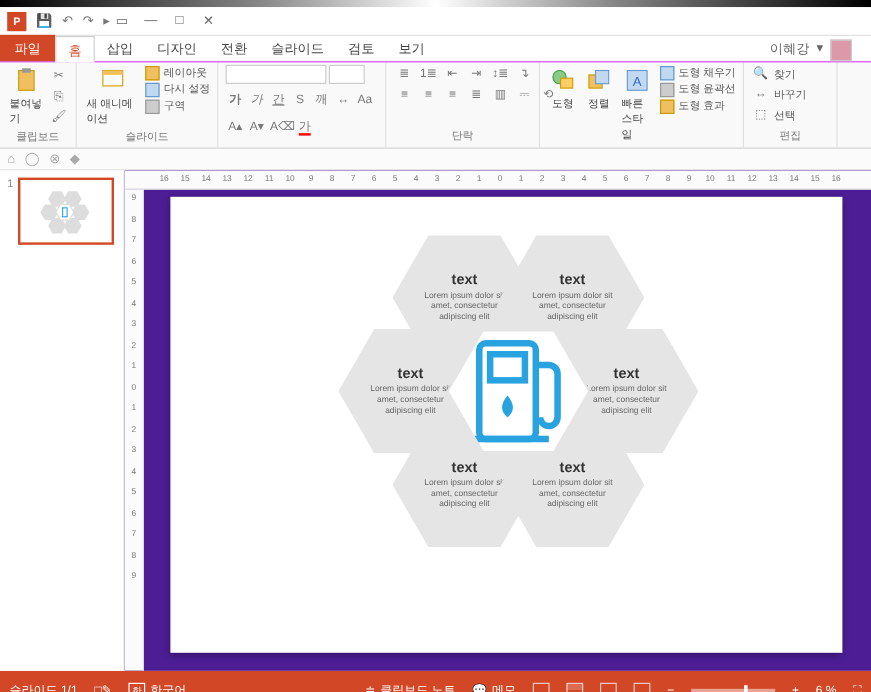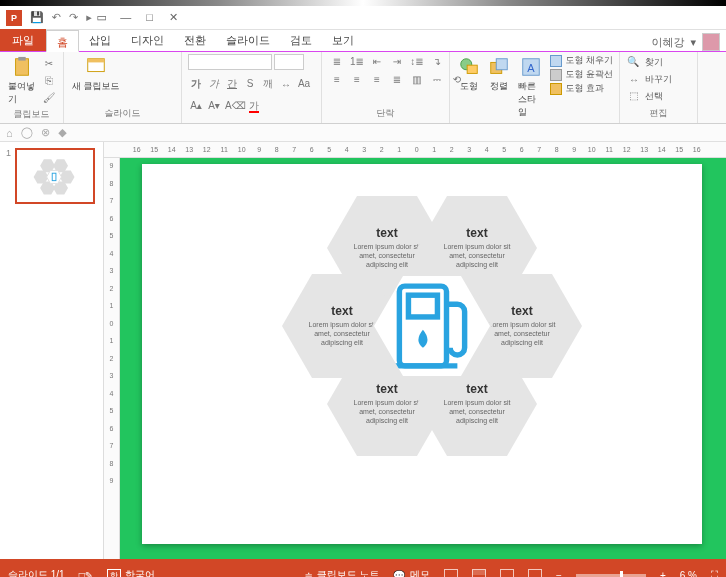--- a/index.html
+++ b/index.html
@@ -63,22 +63,22 @@
     height: 22px;
   }
   .ribbon-tabs .tab.active {
     border: 1px solid #d0d0d0;
     border-bottom: 1px solid #fff;
     background: #fff;
     margin-bottom: -1px;
     color: #d24726;
   }
   .ribbon-right {
-    position: absolute; right: 6px; top: 3px;
-    display: flex; align-items: center; gap: 6px; color: #666;
+    position: absolute; right: 16px; top: 3px;
+    display: flex; gap: 6px; color: #666;
     font-size: 11px;
     margin-left: 16px;
   }
   .ribbon-right .avatar { width: 18px; height: 18px; background: #d9a; border: 1px solid #ccc; }
 
   .ribbon {
     height: 72px;
     background: #f9f9f9;
     border-bottom: 1px solid #d0d0d0;
     display: flex;
@@ -132,21 +132,21 @@
   .thumb .mini {
     width: 80px; height: 56px; border: 2px solid #d24726; background:#fff;
     position: relative;
   }
   .mini svg { width:100%; height:100%; }
 
   .editor {
     flex: 1;
     position: relative;
     overflow: hidden;
-    background: #22c55e;
+    background: #4c1d95;
   }
   .ruler-h {
     height: 16px; background:#fbfbfb; border-bottom:1px solid #ddd;
     font-size:7px; color:#777; display:flex; align-items:center; padding-left:24px; gap:0;
     white-space:nowrap; overflow:hidden;
   }
   .ruler-h span { display:inline-block; width:17.5px; text-align:center; }
   .ruler-v {
     width: 16px; background:#fbfbfb; border-right:1px solid #ddd;
     font-size:7px; color:#777; position:absolute; top:16px; bottom:0; left:0;
@@ -266,21 +266,35 @@
     <div class="group-label">클립보드</div>
   </div>
 
   <div class="ribbon-group" style="width:118px">
     <div class="group-body">
       <div class="big-btn">
         <div class="ico"><svg viewBox="0 0 24 24">
               <rect x="3" y="3" width="18" height="14" fill="#fff" stroke="#c90"></rect>
               <rect x="3" y="3" width="18" height="4" fill="#f0c060"></rect>
             </svg></div>
-        <span>새 클립보드</span>
+        <span>새 애니메이션</span>
+      </div>
+      <div class="small-stack">
+        <div class="row">
+            <span class="ph-icon"></span>
+            <span>레이아웃</span>
+          </div>
+        <div class="row">
+            <span class="ph-icon b"></span>
+            <span>다시 설정</span>
+          </div>
+        <div class="row">
+            <span class="ph-icon g"></span>
+            <span>구역</span>
+          </div>
       </div>
     </div>
     <div class="group-label">슬라이드</div>
   </div>
 
   <div class="ribbon-group font-group" style="width:140px">
     <div class="group-body" style="flex-direction:column;align-items:stretch">
       <div class="row1">
         <div class="fakeinput" style="width:84px"></div>
         <div class="fakeinput" style="width:30px"></div>

